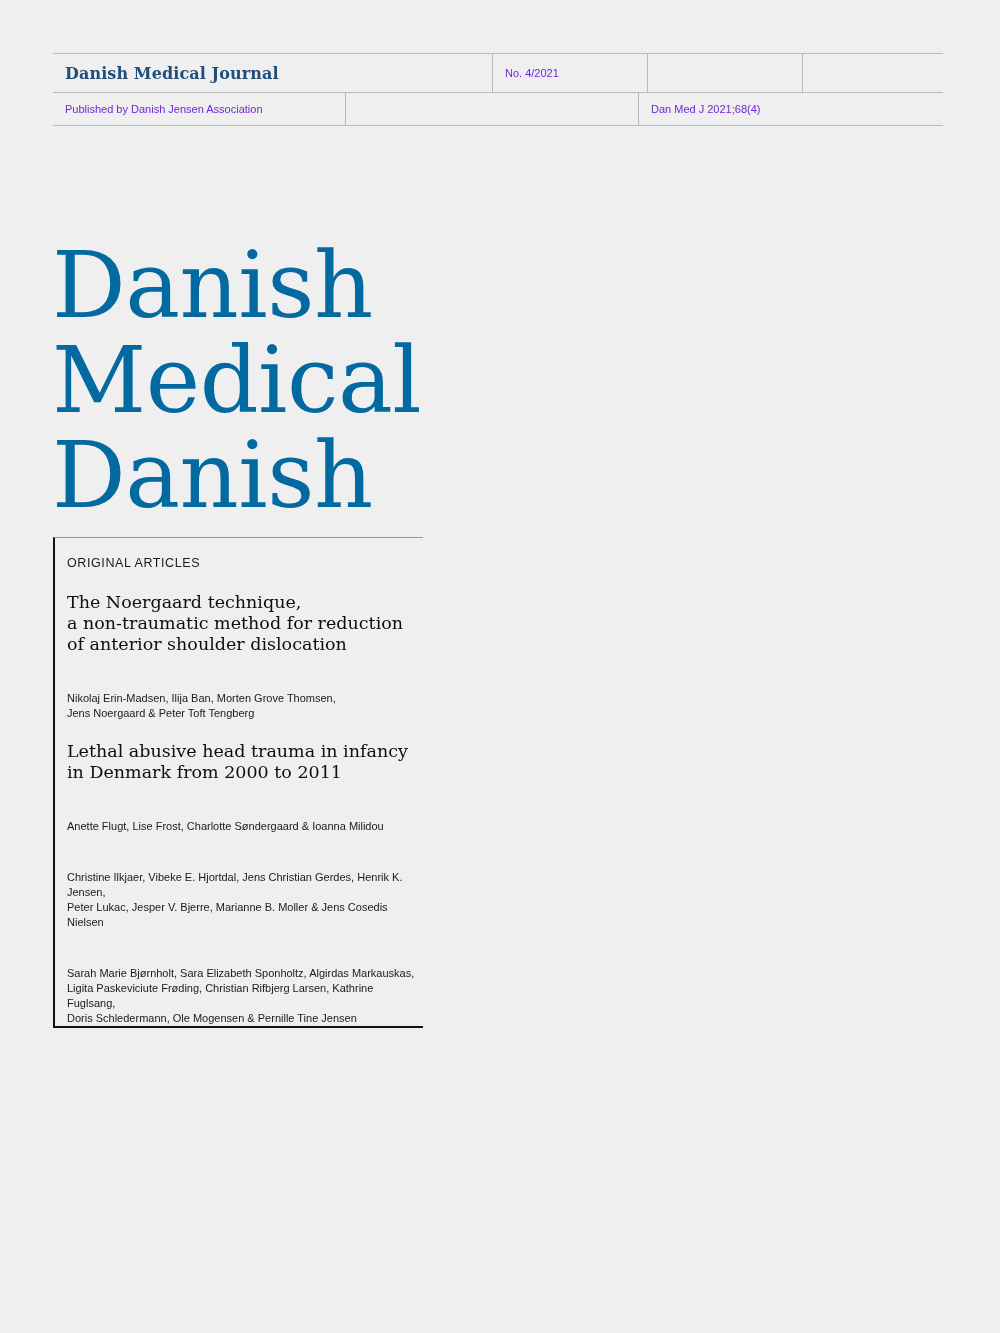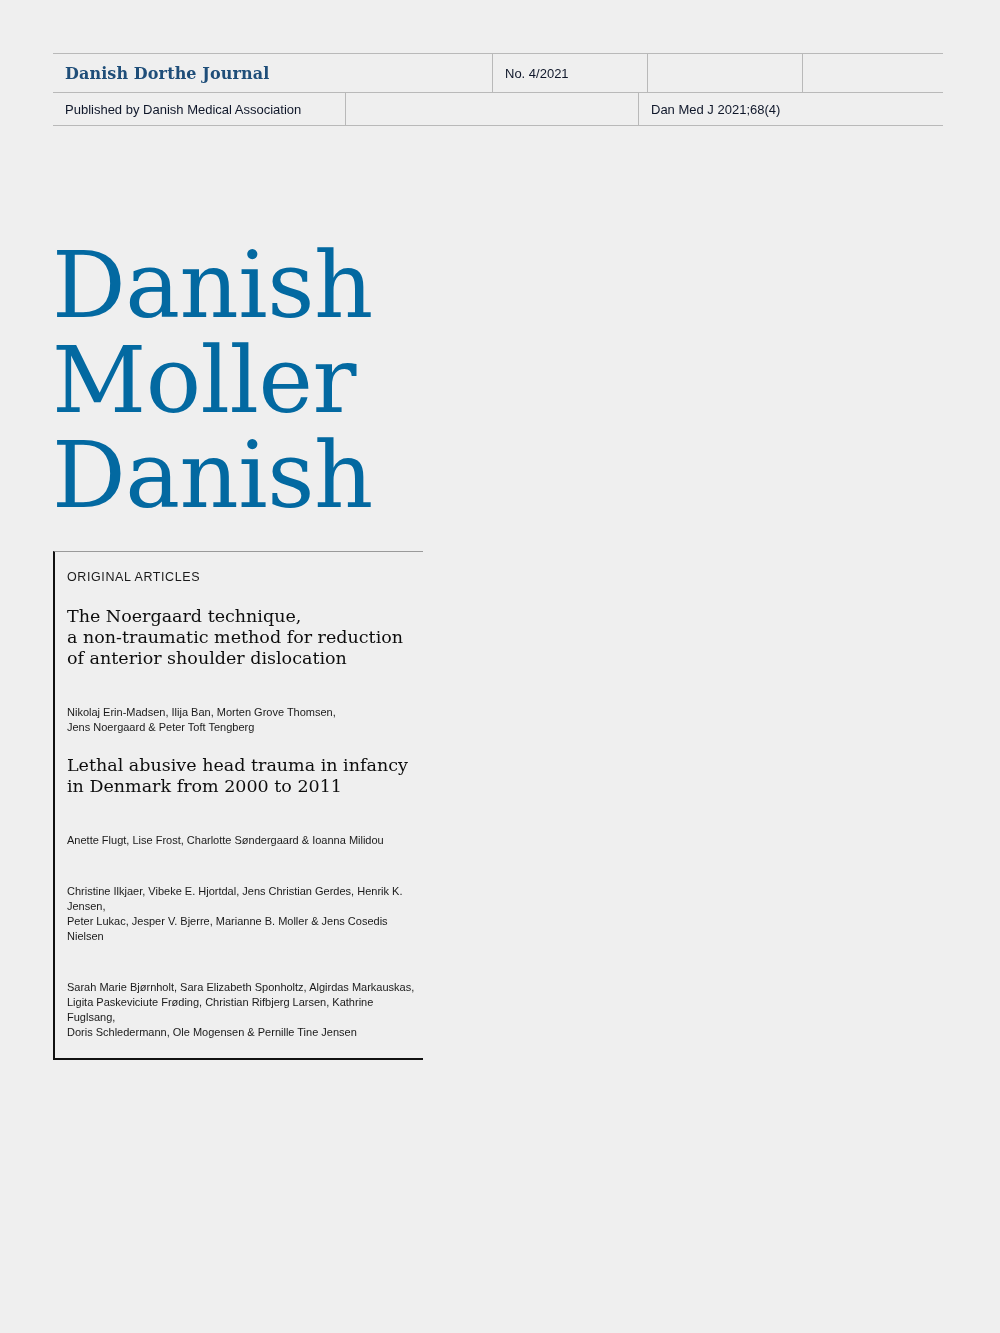--- a/index.html
+++ b/index.html
@@ -39,22 +39,22 @@
   }
   .masthead-row.bottom {
     border-bottom: 1px solid #b9b9b9;
     height: 32px;
   }
   .mcell {
     display: flex;
     align-items: center;
     padding: 0 12px;
     box-sizing: border-box;
-    font-size: 13px;
-    color: #0f172a;
+    font-size: 11px;
+    color: #6d28d9;
   }
   .mcell.sep-right {
     border-right: 1px solid #b9b9b9;
   }
   .cell-brand {
     width: 440px;
     font-family: "DejaVu Serif", "Liberation Serif", serif;
     font-weight: bold;
     font-size: 16px;
     color: #1f4e79;
@@ -95,27 +95,27 @@
     color: #0369a1;
   }
   .big-title div {
     white-space: nowrap;
   }
 
   
   .contents {
     position: absolute;
     left: 53px;
-    top: 551px;
+    top: 537px;
     width: 370px;
     border-top: 1px solid #9a9a9a;
     border-left: 2px solid #111;
     border-bottom: 2px solid #111;
     box-sizing: border-box;
-    padding: 18px 0 18px 12px;
+    padding: 18px 0 0 12px;
   }
   .section-label {
     font-size: 12.5px;
     letter-spacing: 0.6px;
     color: #1a1a1a;
     margin-bottom: 22px;
   }
   .article {
     margin-bottom: 20px;
   }
@@ -136,35 +136,35 @@
     margin-top: 36px;
   }
 </style>
 </head>
 <body>
 
 <div class="page">
 
   <div class="masthead">
     <div class="masthead-row top">
-      <div class="mcell cell-brand sep-right">Danish Dorthe Journal</div>
+      <div class="mcell cell-brand sep-right">Danish Medical Journal</div>
       <div class="mcell cell-issue sep-right">No. 4/2021</div>
       <div class="mcell cell-blank-a sep-right"></div>
       <div class="mcell cell-blank-b"></div>
     </div>
     <div class="masthead-row bottom">
-      <div class="mcell cell-publisher sep-right">Published by Danish Medical Association</div>
+      <div class="mcell cell-publisher sep-right">Published by Danish Jensen Association</div>
       <div class="mcell cell-blank-c sep-right"></div>
       <div class="mcell cell-citation">Dan Med J 2021;68(4)</div>
     </div>
   </div>
 
   <div class="big-title">
     <div>Danish</div>
-    <div>Moller</div>
+    <div>Medical</div>
     <div>Danish</div>
   </div>
 
   <div class="contents">
     <div class="section-label">ORIGINAL ARTICLES</div>
 
     <div class="article">
       <div class="article-title">The Noergaard technique,<br>a non-traumatic method for reduction<br>of anterior shoulder dislocation</div>
       <div class="article-authors">Nikolaj Erin-Madsen, Ilija Ban, Morten Grove Thomsen,<br>Jens Noergaard &amp; Peter Toft Tengberg</div>
     </div>

